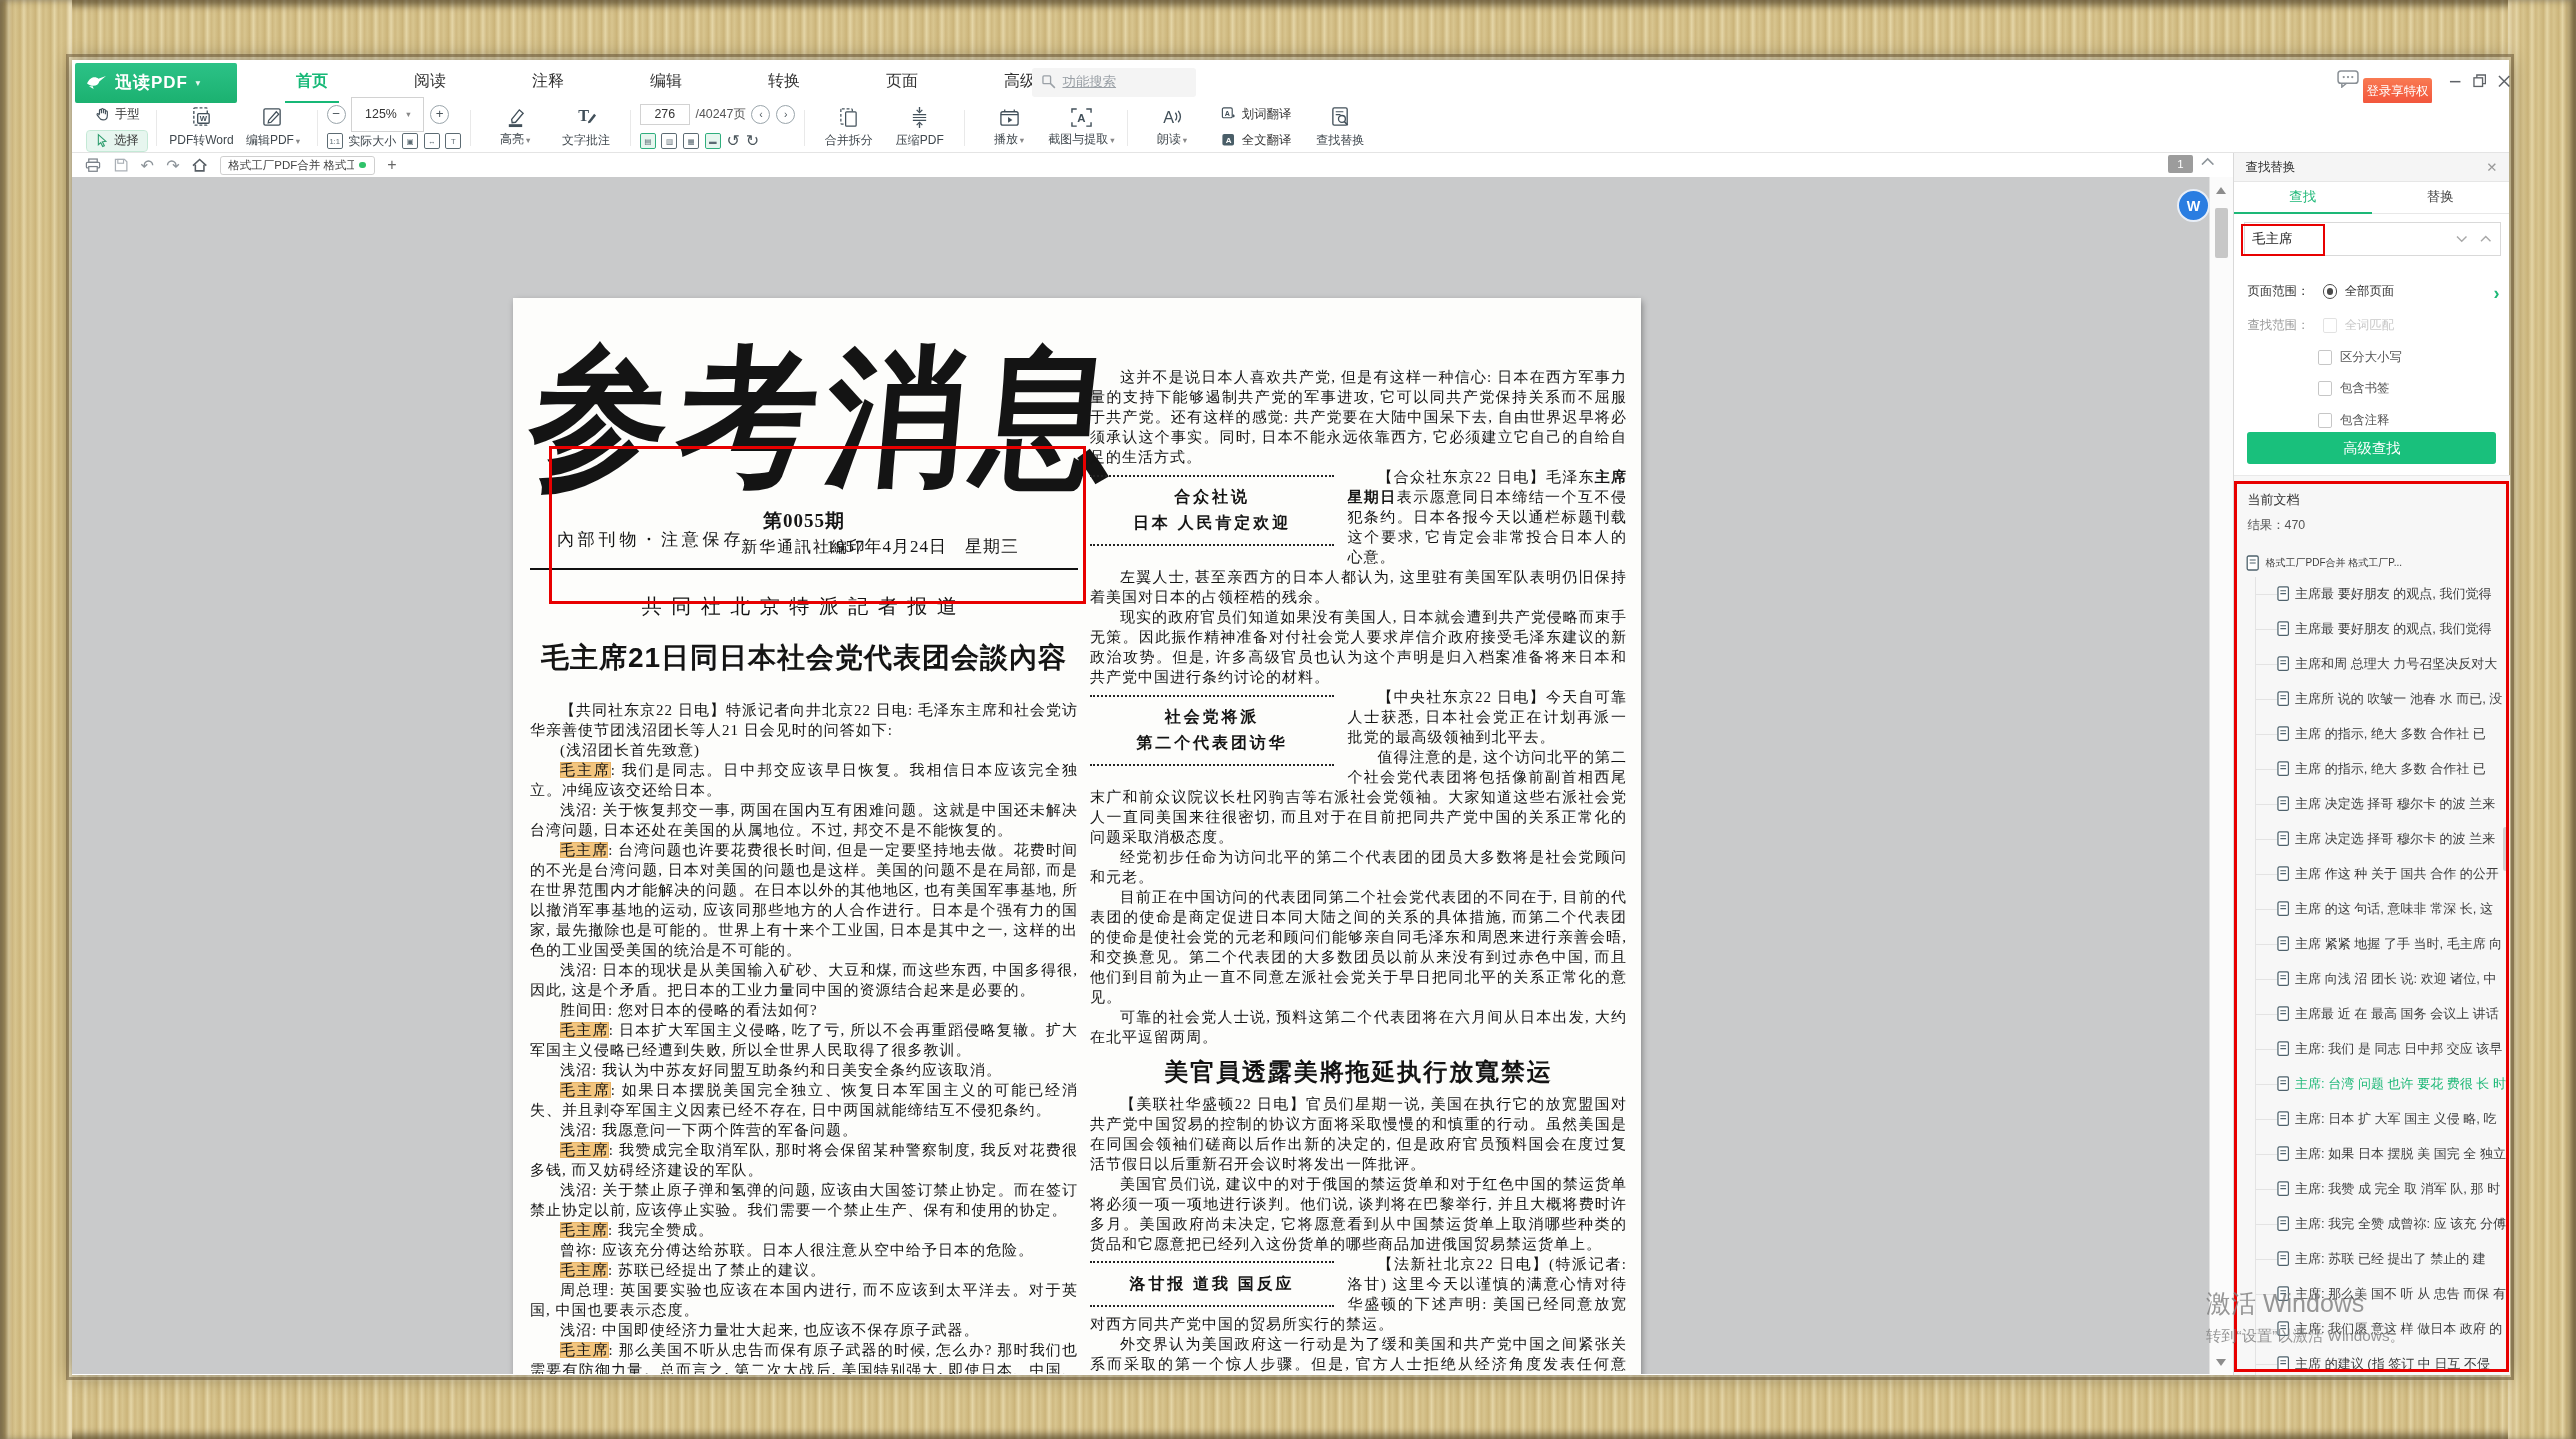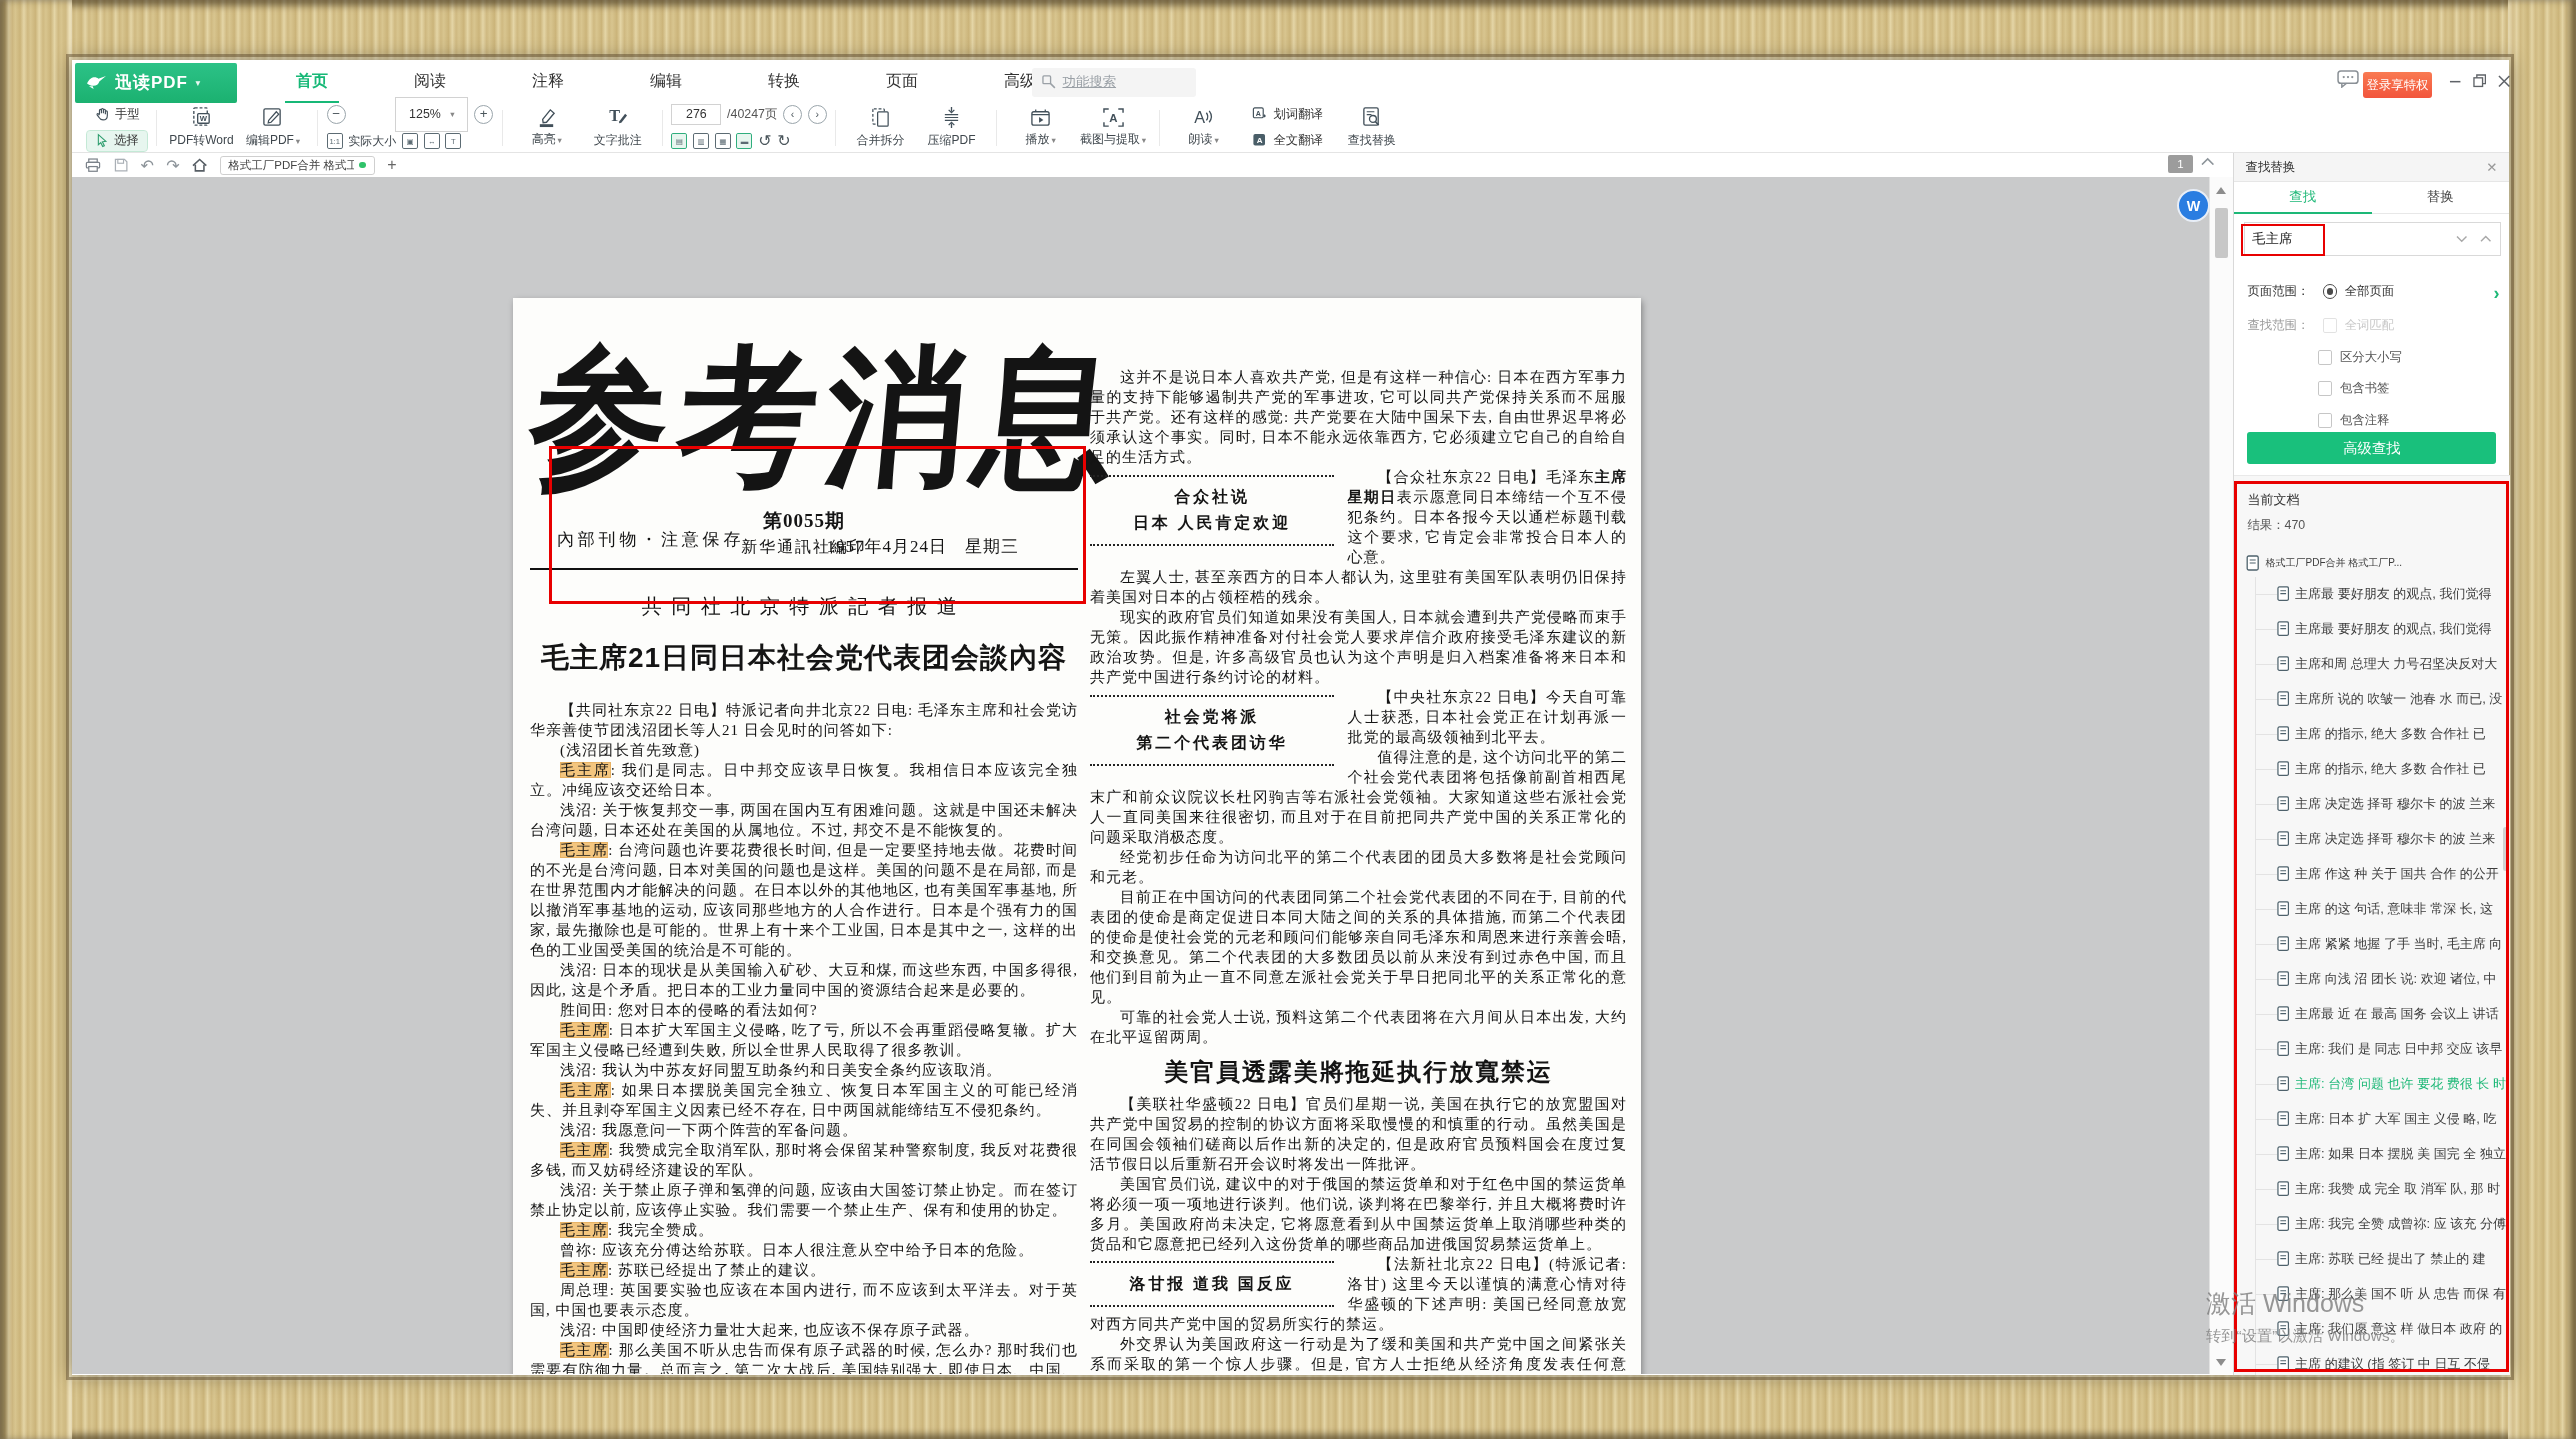--- a/index.html
+++ b/index.html
@@ -24,39 +24,39 @@
         background:linear-gradient(180deg,#2cc287,#1bb170);color:#fff;display:flex;align-items:center;gap:7.6px;padding:0 11.5px;}
   .logo .lt{font-size:17px;font-weight:bold;letter-spacing:1px;}
   .logo .caret{font-size:9.5px;opacity:.9;}
   .rtabs{position:absolute;left:181px;top:0;height:43px;display:flex;align-items:center;}
   .rtab{width:118px;text-align:center;font-size:16px;color:#333;cursor:default;position:relative;}
   .rtab.active{color:#17b877;font-weight:bold;}
   .rtab.active:after{content:"";position:absolute;left:32px;right:32px;bottom:-11.5px;height:2.9px;background:#17b877;}
   .fsearch{position:absolute;left:960px;top:7.6px;width:164px;height:29px;background:#f4f4f4;border-radius:2.9px;
            display:flex;align-items:center;gap:6.7px;padding:0 9.5px;color:#9aa0a6;font-size:13.4px;text-decoration:underline;}
   .chatic{position:absolute;left:2265px;top:9.5px;}
-  .loginbtn{position:absolute;left:2291px;top:12px;width:69px;height:26px;border-radius:2.9px;color:#fff;font-size:12.4px;
+  .loginbtn{position:absolute;left:2291px;top:18px;width:69px;height:26px;border-radius:2.9px;color:#fff;font-size:12.4px;
             background:linear-gradient(180deg,#f97a52,#f2553c);display:flex;align-items:center;justify-content:center;}
   .winbtn{position:absolute;top:11.5px;width:21px;height:19px;display:flex;align-items:center;justify-content:center;}
 
   
   .tbar{position:absolute;left:0;top:43px;width:2437px;height:50px;border-bottom:1px solid #e4e4e4;background:#fff;
         display:flex;align-items:center;padding-left:15.3px;}
   .vdiv{width:1px;height:36px;background:#e9e9e9;margin:0 8.6px;flex:none;}
   .stack{display:flex;flex-direction:column;gap:6px;flex:none;}
   .smallb{display:flex;align-items:center;gap:5.7px;font-size:12.4px;color:#333;padding:1px 7.6px;border-radius:2.9px;height:20px;}
   .smallb.active{background:#e7f6ef;outline:1px solid #c4e9d6;}
   .bigb{display:flex;flex-direction:column;align-items:center;justify-content:center;min-width:71px;height:46px;
         font-size:12px;color:#3f474d;gap:3.8px;flex:none;padding:0 3.8px;}
   .bigb .lbl{white-space:nowrap;}
   .caretg{font-size:8.6px;color:#888;margin-left:1.9px;}
   .zrow{display:flex;align-items:center;gap:5.7px;height:21px;}
   .circ{width:19px;height:19px;border:1px solid #9aa5ab;border-radius:50%;display:flex;align-items:center;justify-content:center;
         font-size:13.4px;color:#4b565c;line-height:1;}
-  .zbox{width:73px;height:35px;border:1px solid #d2d2d2;display:flex;align-items:center;justify-content:center;gap:7.6px;font-size:12.4px;color:#333;margin-left:44px;}
+  .zbox{width:73px;height:35px;border:1px solid #d2d2d2;display:flex;align-items:center;justify-content:center;gap:7.6px;font-size:12.4px;color:#333;}
   .sqico{width:16px;height:16px;border:1px solid #5c6b73;border-radius:1.9px;display:flex;align-items:center;justify-content:center;font-size:7.6px;color:#5c6b73;flex:none;}
   .sqico.sel{background:#e7f6ef;border-color:#2fae7d;}
   .pagenum{width:50px;height:21px;border:1px solid #d2d2d2;text-align:center;font-size:12.4px;color:#333;}
   .ptot{font-size:12.4px;color:#555;white-space:nowrap;}
   .glyphb{font-size:16px;color:#4b565c;line-height:1;}
 
   
   .qbar{position:absolute;left:0;top:93px;width:2161px;height:25px;background:#fff;border-bottom:1px solid #d8d8d8;
         display:flex;align-items:center;padding-left:13.4px;gap:12.4px;}
   .qico{color:#6d7а80;display:flex;align-items:center;}

